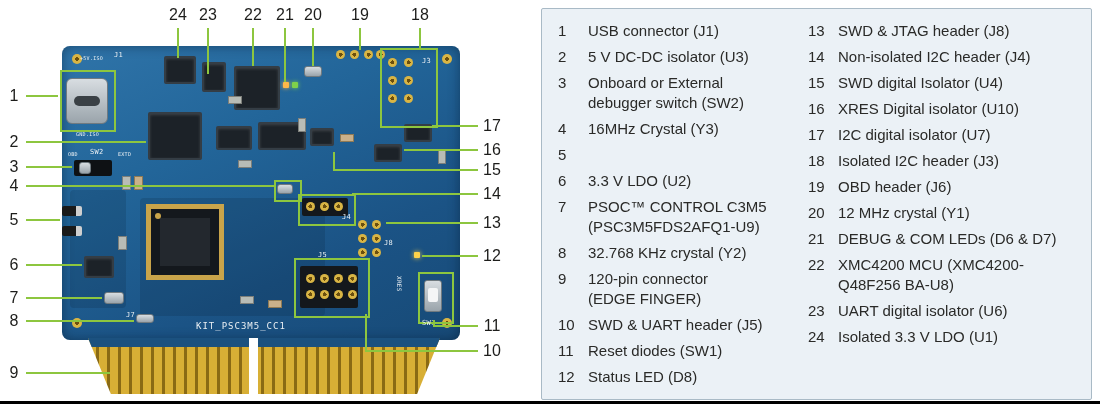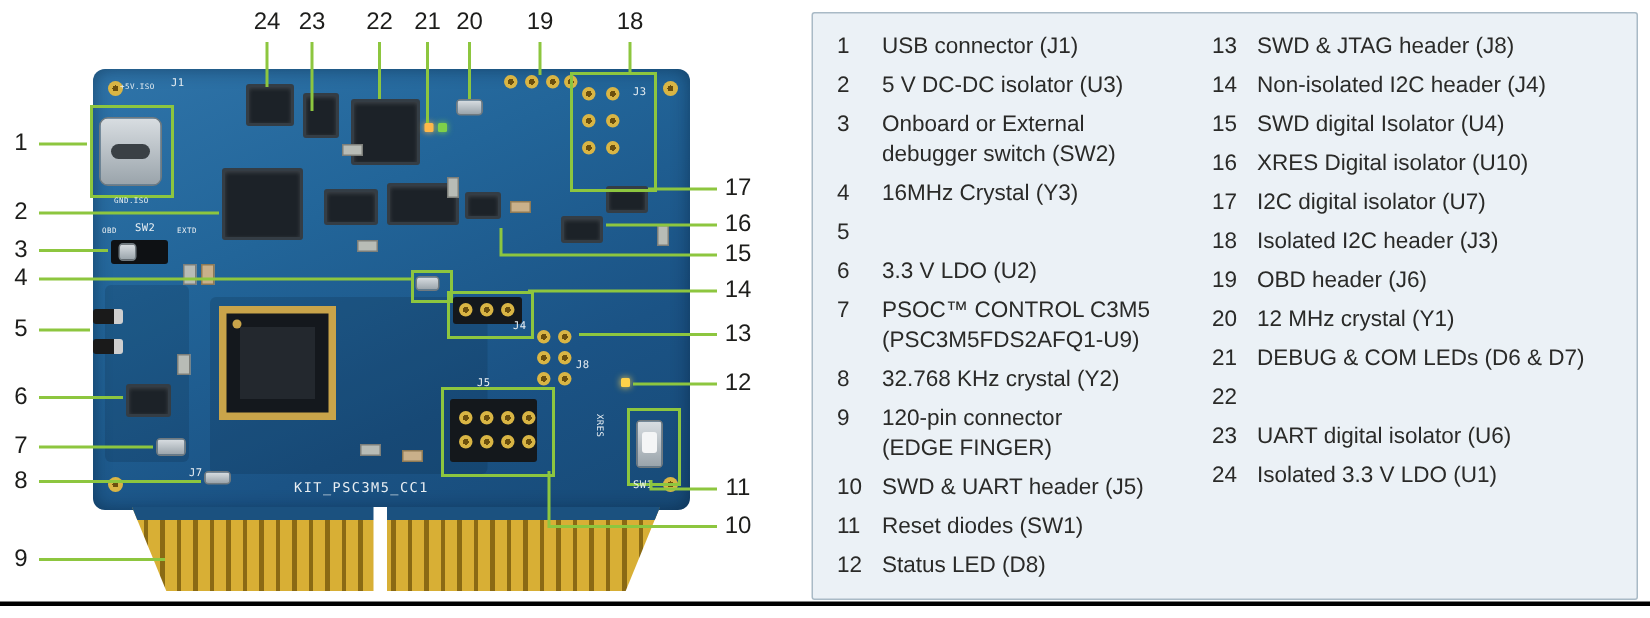--- a/index.html
+++ b/index.html
@@ -321,20 +321,21 @@
       <div class="li">
           <span class="n">20</span>
           <span class="t">12 MHz crystal (Y1)</span>
         </div>
       <div class="li">
           <span class="n">21</span>
           <span class="t">DEBUG &amp; COM LEDs (D6 &amp; D7)</span>
         </div>
       <div class="li">
           <span class="n">22</span>
+          <span class="t">XMC4200 MCU (XMC4200-Q48F256 BA-U8)</span>
         </div>
       <div class="li">
           <span class="n">23</span>
           <span class="t">UART digital isolator (U6)</span>
         </div>
       <div class="li">
           <span class="n">24</span>
           <span class="t">Isolated 3.3 V LDO (U1)</span>
         </div>
     </div>

